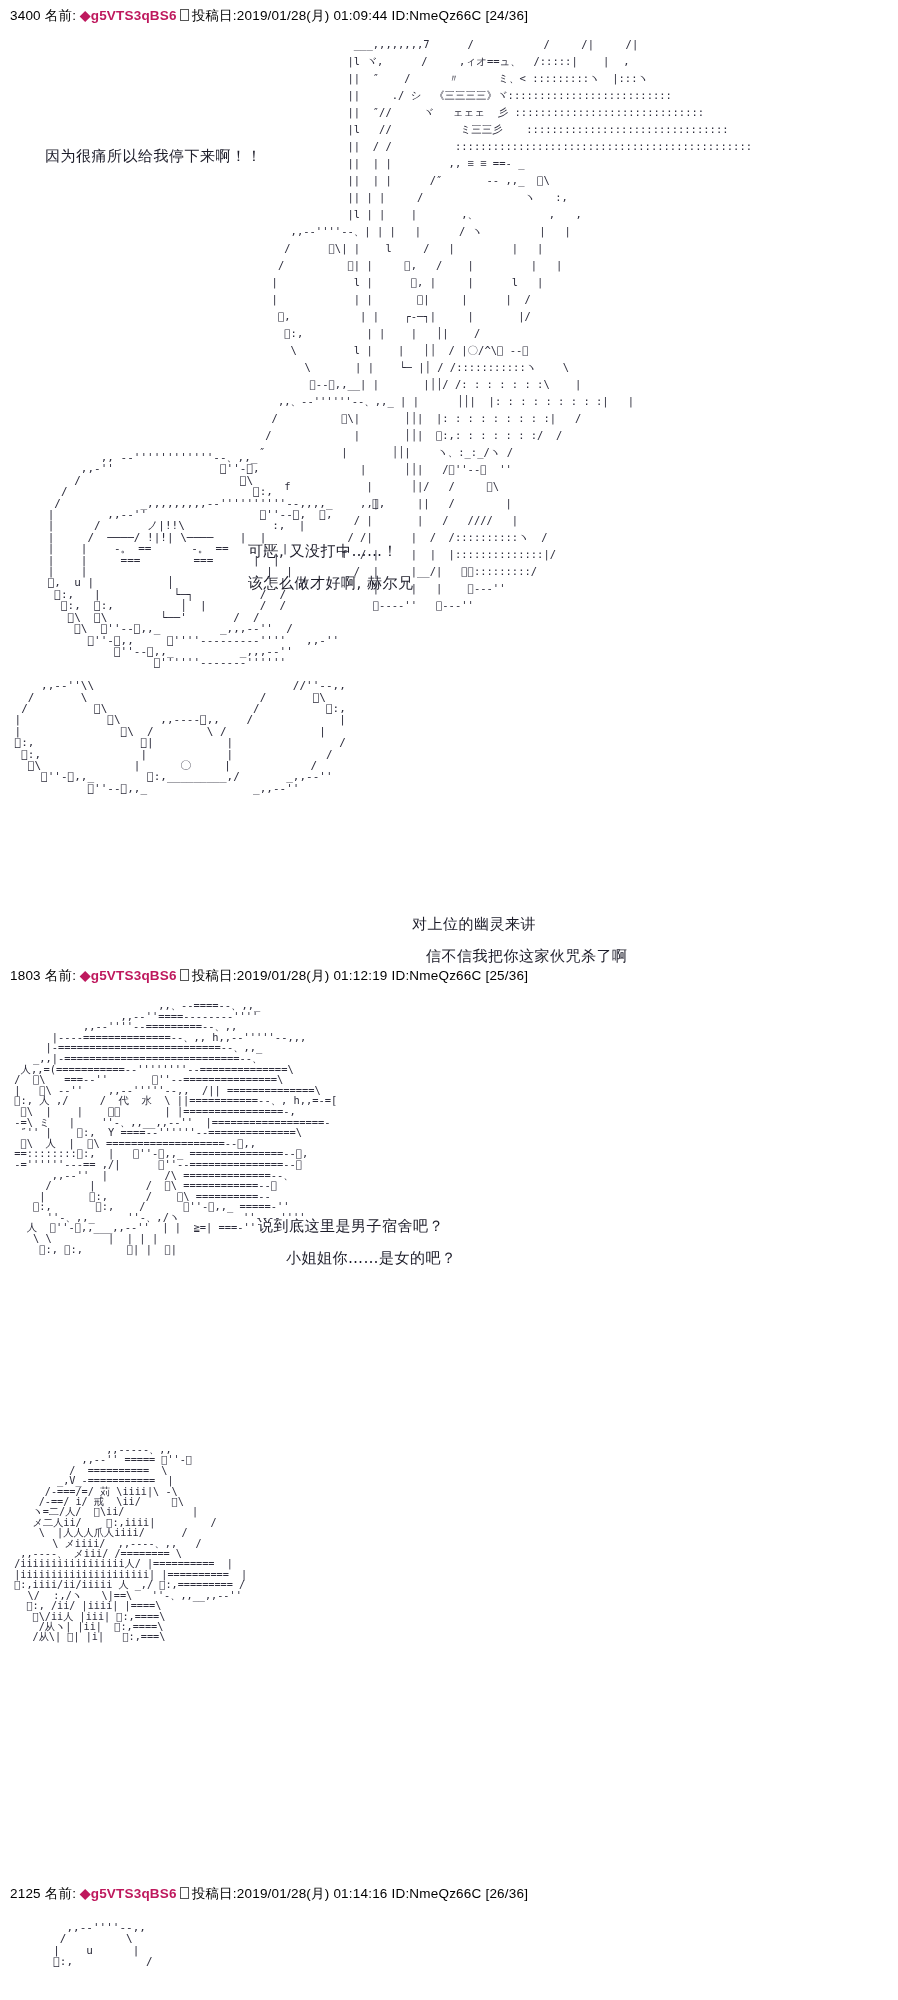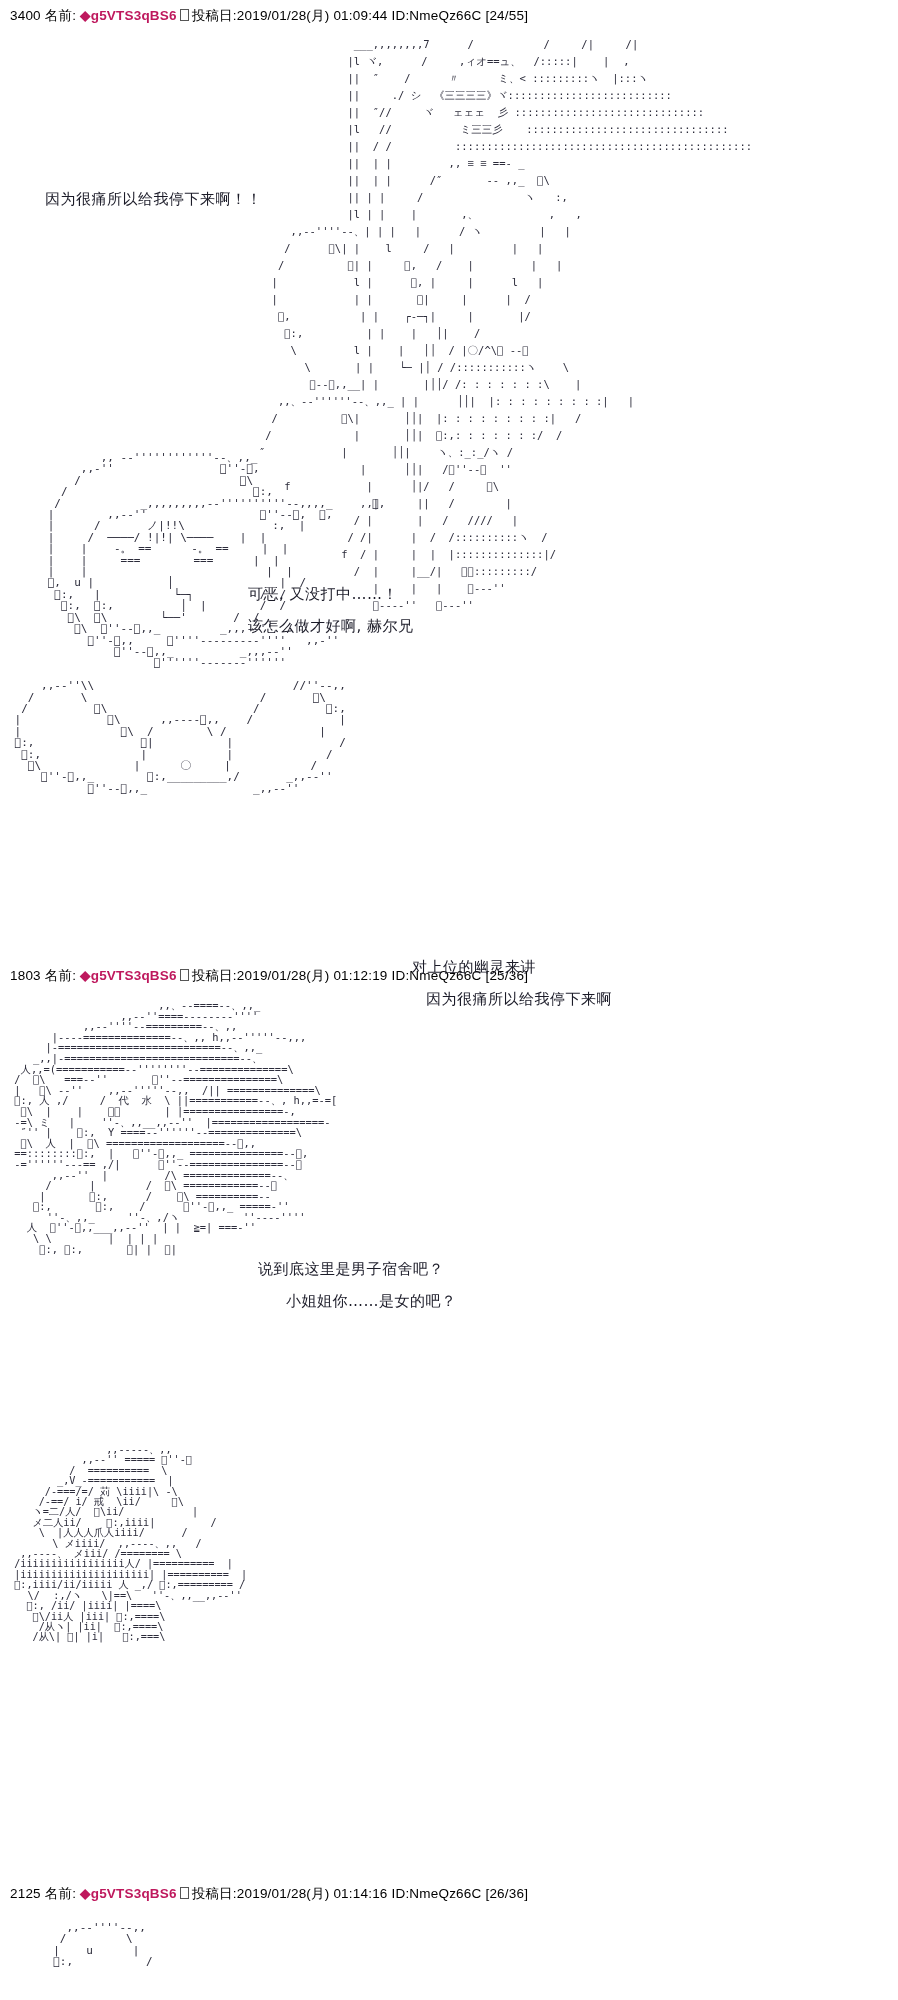--- a/index.html
+++ b/index.html
@@ -88,38 +88,37 @@
 
   
   .dlg {
     position: absolute;
     white-space: pre;
     font-family: "DejaVu Sans", "Liberation Sans", sans-serif;
     font-size: 15px;
     line-height: 32px;
     color: #1b1b28;
     letter-spacing: 0.5px;
-    margin-top: 43px;
   }
   .dlg-line { display: block; }
 
   .dlg-1 { left: 45px;  top: 140px; }
   .dlg-2 { left: 248px; top: 535px; }
   .dlg-3 { left: 412px; top: 908px; }
   .dlg-4 { left: 258px; top: 1210px; }
 
   .indent-1 { padding-left: 14px; }
   .indent-2 { padding-left: 28px; }
 </style>
 </head>
 <body>
 
 <div class="page">
 
-  <div class="post-header" style="top:8px;"><span>3400</span> <span>名前:</span> <span class="trip">◆g5VTS3qBS6</span><span class="box"></span><span>投稿日:</span><span>2019/01/28(月)</span> <span>01:09:44</span> <span>ID:NmeQz66C</span> <span>[24/55]</span></div>
+  <div class="post-header" style="top:8px;"><span>3400</span> <span>名前:</span> <span class="trip">◆g5VTS3qBS6</span><span class="box"></span><span>投稿日:</span><span>2019/01/28(月)</span> <span>01:09:44</span> <span>ID:NmeQz66C</span> <span>[24/36]</span></div>
 
   <div class="aa aa-1">                  ___,,,,,,,,7      /           /     /|     /|
                  |l ヾ,      /     ,ィオ==ュ、  /:::::|    | ゙,
                  ||  ″    /      〃     ゙ミ、&lt; :::::::::ヽ  |:::ヽ
                  ||     ./ シ  《三三三三》ヾ::::::::::::::::::::::::::
                  ||  ″//     ヾ   ェェェ  彡 ::::::::::::::::::::::::::::::
                  |l   //        ゙゙ミ三三彡゙  ::::::::::::::::::::::::::::::::
                  ||  / /          :::::::::::::::::::::::::::::::::::::::::::::::
                  ||  | |         ,, ≡ ≡ ==- _
                  ||  | |      /″       ‐- ,,_  ゙\
@@ -204,21 +203,21 @@
  -=''''''‐--== ,/|      ゙''‐-===============‐-、
        ,,-‐''  |         /\ ==============‐-、
       /      |        /  ゙\ ============‐-、
      |       ゙:,      /    ゙\ ==========‐-
     ゙:,       ゙:,    /      ゙''-、,,_ =====‐''
      ゙''-、,,_    ゙''-、,/ヽ         ゙''‐--‐''''
    人  ゙''-、,,___,,-‐''  | |  ≧=| ===‐''
     \ \         |  | | |
      ゙:, ゙:,       ゙| |  ゙|</div>
 
-  <div class="dlg dlg-3"><span class="dlg-line">对上位的幽灵来讲</span><span class="dlg-line indent-1">因为很痛所以给我停下来啊</span></div>
+  <div class="dlg dlg-3"><span class="dlg-line">对上位的幽灵来讲</span><span class="dlg-line indent-1">信不信我把你这家伙咒杀了啊</span></div>
 
   <div class="aa aa-4">                ,,-‐‐‐-、,,
             ,,-‐'' ===== ゙''-、
           /  ==========  \
         _,V_-===========  |
       /‐===/=/ 苅 \iiii|\ ‐\
      /-==/ i/ 戒  \ii/     ゙\
     ヽ=二/人/  ゙\ii/           |
     メ二人ii/    ゙:,iiii|         /
      \  |人人人爪人iiii/      /

